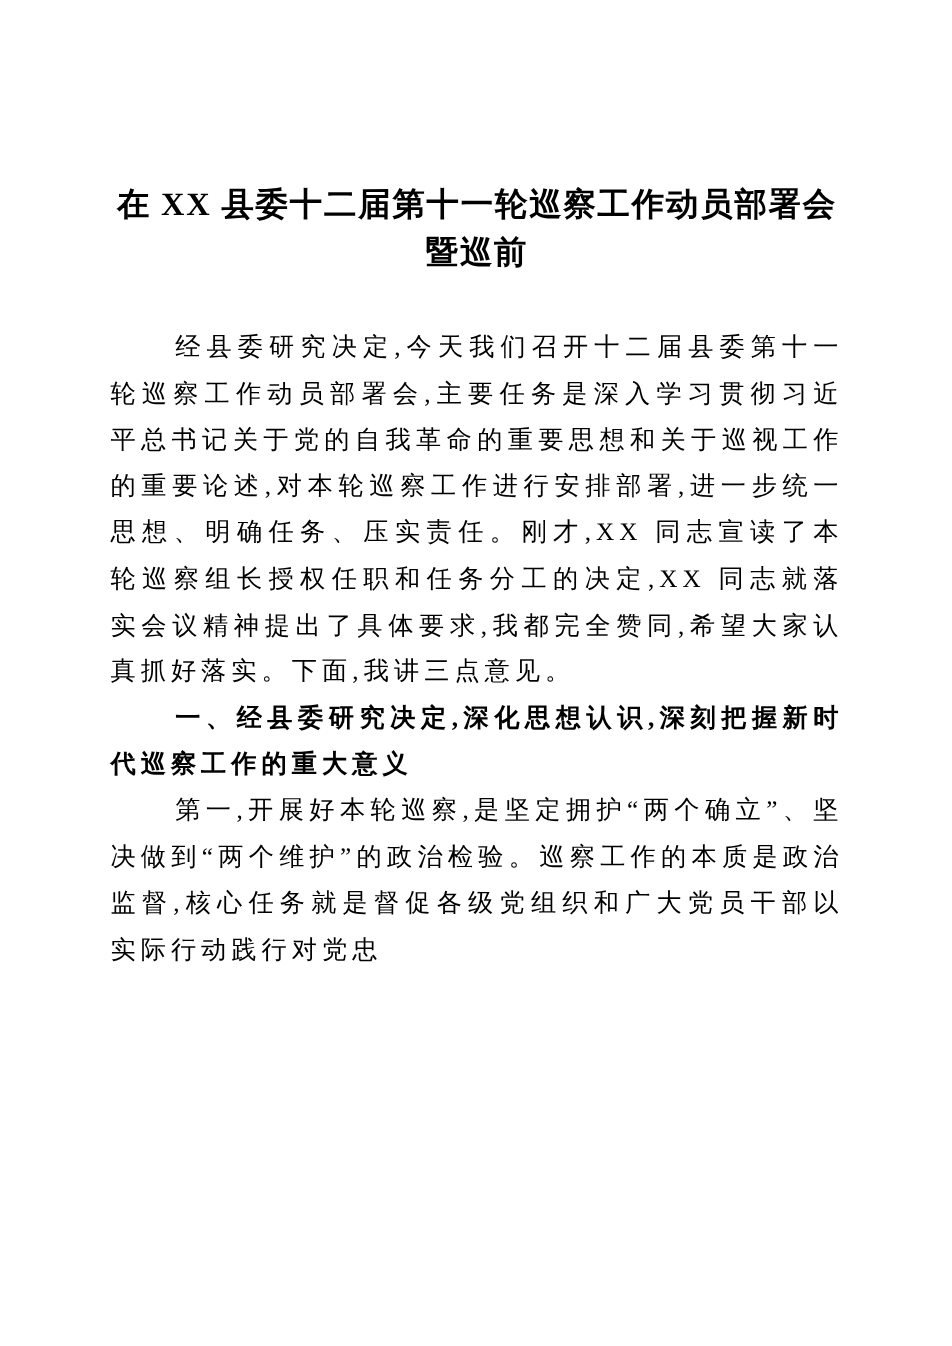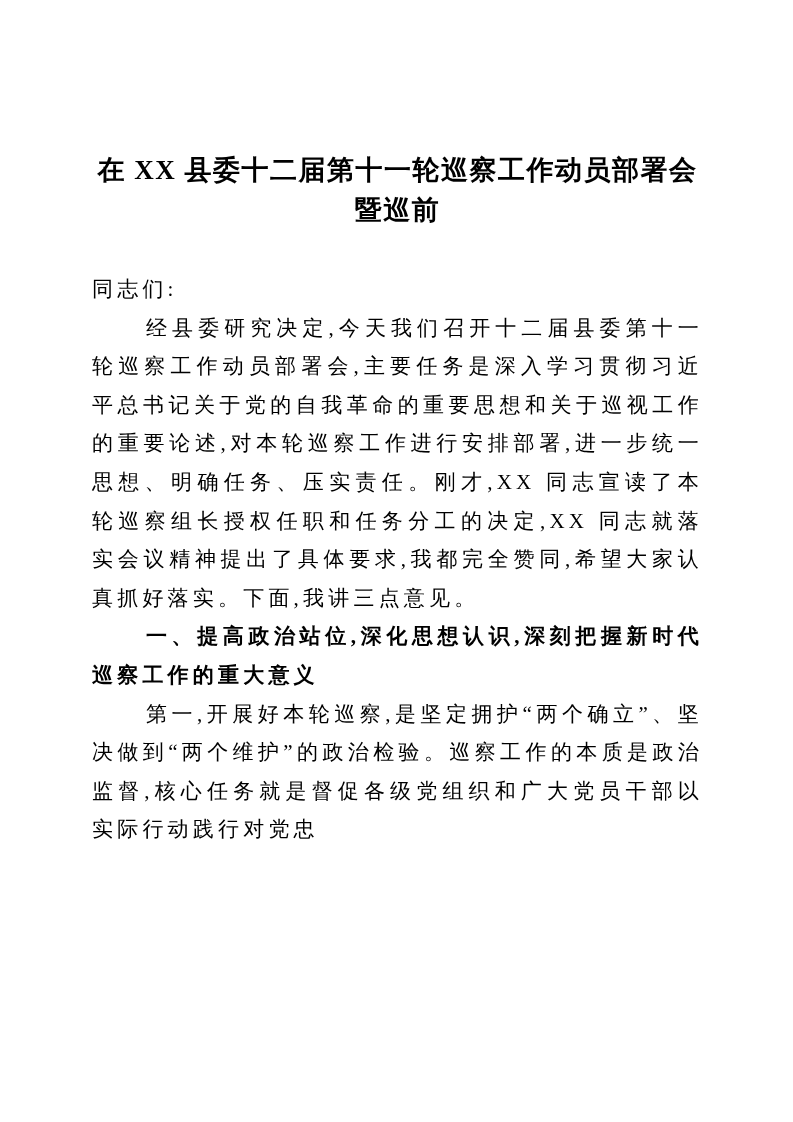--- a/index.html
+++ b/index.html
@@ -46,18 +46,17 @@
 </style>
 </head>
 <body>
 
 <div class="page">
   <h1 class="doc-title">
     <span>在 XX 县委十二届第十一轮巡察工作动员部署会暨巡前</span><br>
   </h1>
 
   <div class="body-text">
-    <p class="salutation">同志们:</p>
     <p class="indent">经县委研究决定,今天我们召开十二届县委第十一轮巡察工作动员部署会,主要任务是深入学习贯彻习近平总书记关于党的自我革命的重要思想和关于巡视工作的重要论述,对本轮巡察工作进行安排部署,进一步统一思想、明确任务、压实责任。刚才,XX 同志宣读了本轮巡察组长授权任职和任务分工的决定,XX 同志就落实会议精神提出了具体要求,我都完全赞同,希望大家认真抓好落实。下面,我讲三点意见。</p>
-    <p class="indent section-heading">一、提高政治站位,深化思想认识,深刻把握新时代巡察工作的重大意义</p>
+    <p class="indent section-heading">一、经县委研究决定,深化思想认识,深刻把握新时代巡察工作的重大意义</p>
     <p class="indent">第一,开展好本轮巡察,是坚定拥护“两个确立”、坚决做到“两个维护”的政治检验。巡察工作的本质是政治监督,核心任务就是督促各级党组织和广大党员干部以实际行动践行对党忠</p>
   </div>
 </div>
 
 </body></html>

